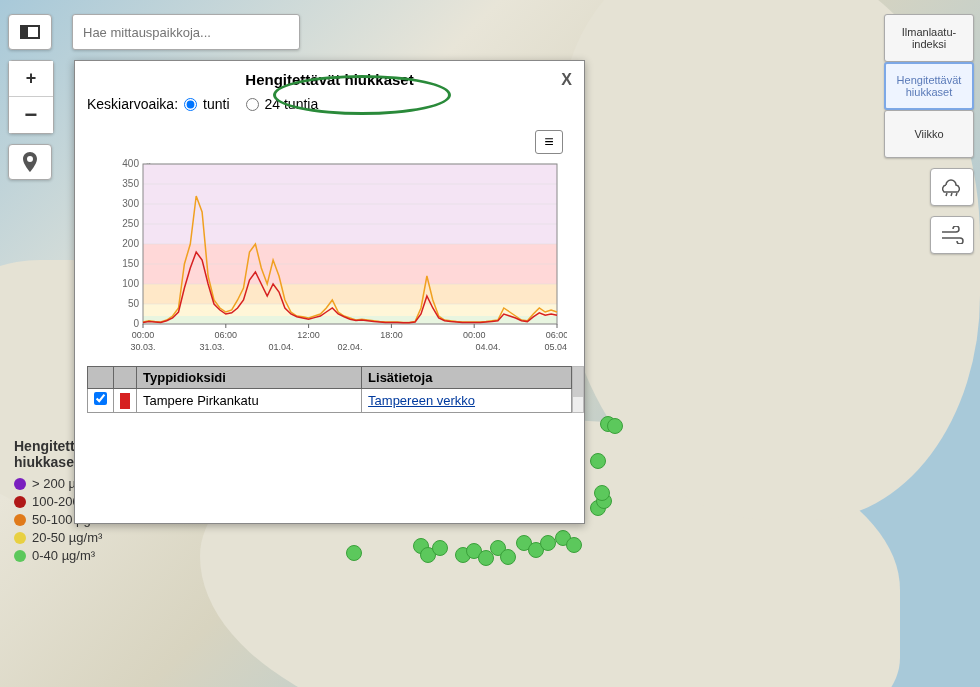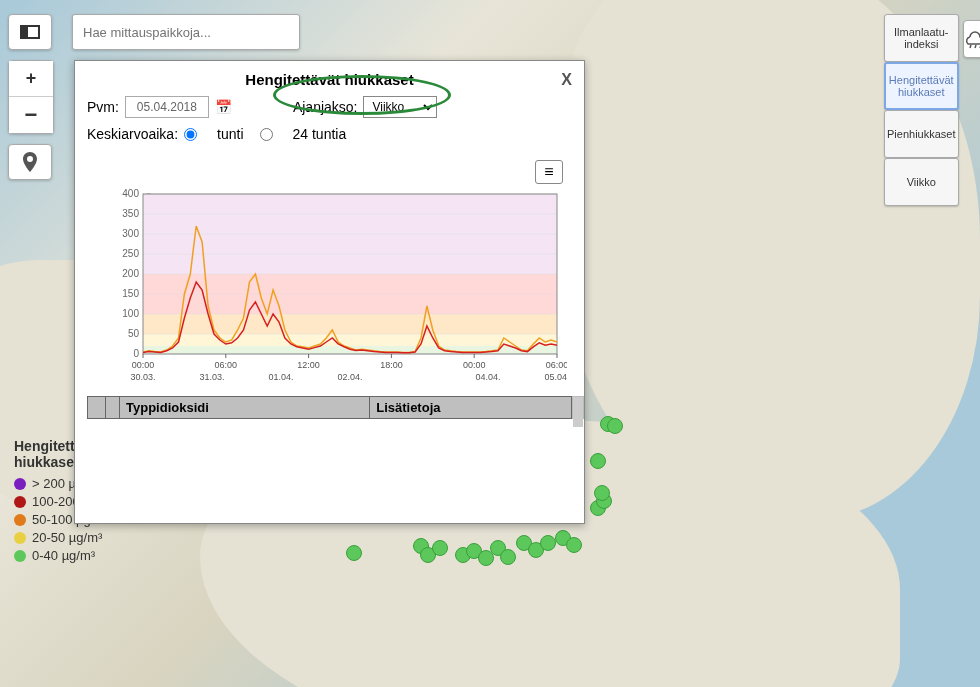--- a/index.html
+++ b/index.html
@@ -38,21 +38,21 @@
   
   .search-box {
     position: absolute; left: 72px; top: 14px;
     width: 228px; height: 36px;
     background: #fff; border: 1px solid #aaa; border-radius: 3px;
     box-shadow: 0 1px 3px rgba(0,0,0,0.2);
     padding: 0 10px;
     font-size: 13px; color: #888;
   }
   
-  .right-panel { position: absolute; right: 6px; top: 14px; width: 90px; display: flex; flex-direction: row; gap: 4px; }
+  .right-panel { position: absolute; right: 6px; top: 14px; width: 90px; display: flex; flex-direction: column; gap: 4px; }
   .right-btn {
     height: 48px; background: #f6f6f6; border: 1px solid #aaa; border-radius: 3px;
     box-shadow: 0 1px 2px rgba(0,0,0,0.2);
     font-size: 11px; text-align: center; color: #333;
     display: flex; align-items: center; justify-content: center; padding: 2px;
     cursor: pointer;
   }
   .right-btn.active { border: 2px solid #7da8e6; color: #5a7ab8; background: #eef4ff; }
   .right-icon-btn {
     width: 44px; height: 38px; margin-left: auto;
@@ -85,21 +85,21 @@
   }
   .cal-icon { width: 18px; height: 18px; display: inline-flex; align-items: center; justify-content: center; font-size: 14px; }
   .period-select {
     width: 74px; height: 22px; border: 1px solid #888; font-size: 12px; background: #fff;
     padding-left: 4px;
   }
   .ellipse {
     position: absolute; border: 3px solid #2a8a3a; border-radius: 50%;
     width: 178px; height: 40px; pointer-events: none;
   }
-  .radio-row label { font-size: 14px; margin-right: 10px; display: inline-flex; align-items: center; gap: 20px; }
+  .radio-row label { font-size: 14px; margin-right: 10px; display: inline-flex; align-items: center; gap: 6px; }
   
   .chart-area { position: relative; width: 480px; height: 230px; margin-top: 18px; margin-bottom: 6px; }
   .chart-menu {
     position: absolute; right: 4px; top: 0px;
     width: 28px; height: 24px; border: 1px solid #888; border-radius: 3px;
     display: flex; align-items: center; justify-content: center;
     font-size: 16px; cursor: pointer;
   }
   .chart-svg { position: absolute; left: 0; top: 28px; }
   .y-axis-label {
@@ -172,21 +172,20 @@
       </svg>
   </div>
 </div>
 
 <input class="search-box" placeholder="Hae mittauspaikkoja..." style="">
 
 <div class="right-panel">
   <div id="right-btns">
       <div class="right-btn">Ilmanlaatu-indeksi</div>
       <div class="right-btn active">Hengitettävät hiukkaset</div>
-      <div class="right-btn">Pienhiukkaset</div>
       <div class="right-btn">Viikko</div>
     </div>
   <div class="right-icon-btn">
     <svg width="24" height="20">
         <path d="M6 8 a5 5 0 0 1 10 0 a4 4 0 0 1 2 7 h-14 a4 4 0 0 1 2 -7" fill="none" stroke="#555" stroke-width="1.5"></path>
         <line x1="7" y1="16" x2="6" y2="19" stroke="#555" stroke-width="1.5"></line>
         <line x1="12" y1="16" x2="11" y2="19" stroke="#555" stroke-width="1.5"></line>
         <line x1="17" y1="16" x2="16" y2="19" stroke="#555" stroke-width="1.5"></line>
       </svg>
   </div>
@@ -227,30 +226,20 @@
 </div>
 
 <div class="dialog">
   <div class="dialog-title">
     <span>Hengitettävät hiukkaset</span>
     <span class="dialog-close">X</span>
   </div>
 
   <div class="ellipse" style="left:198px; top:14px;"></div>
 
-  <div class="dialog-row">
-    <span>Pvm:</span>
-    <input class="date-input" readonly="" value="05.04.2018" style="">
-    <span class="cal-icon">📅</span>
-    <span style="flex:0 0 48px;"></span>
-    <span>Ajanjakso:</span>
-    <select class="period-select">
-      <option>Viikko</option>
-    </select>
-  </div>
 
   <div class="dialog-row radio-row">
     <span>Keskiarvoaika:</span>
     <label>
       <input type="radio" name="avg" checked="" style=""> 
         <span>tunti</span>
     </label>
     <label>
       <input type="radio" name="avg" style=""> 
         <span>24 tuntia</span>
@@ -312,19 +301,25 @@
     <table class="station-table">
       <thead>
         <tr>
           <th style="width:18px;"></th>
           <th style="width:14px;"></th>
           <th>Typpidioksidi</th>
           <th>Lisätietoja</th>
         </tr>
       </thead>
       <tbody id="table-body">
+          <tr>
+    <td><input type="checkbox" checked="" style=""></td>
+    <td><span class="color-swatch" style="background:#d62020"></span></td>
+    <td>Tampere Pirkankatu</td>
+    <td class="link">Tampereen verkko</td>
+          </tr>
         </tbody>
     </table>
     <div class="table-scroll">
         <div class="table-scroll-thumb"></div>
       </div>
   </div>
 </div>
 
 </body></html>

